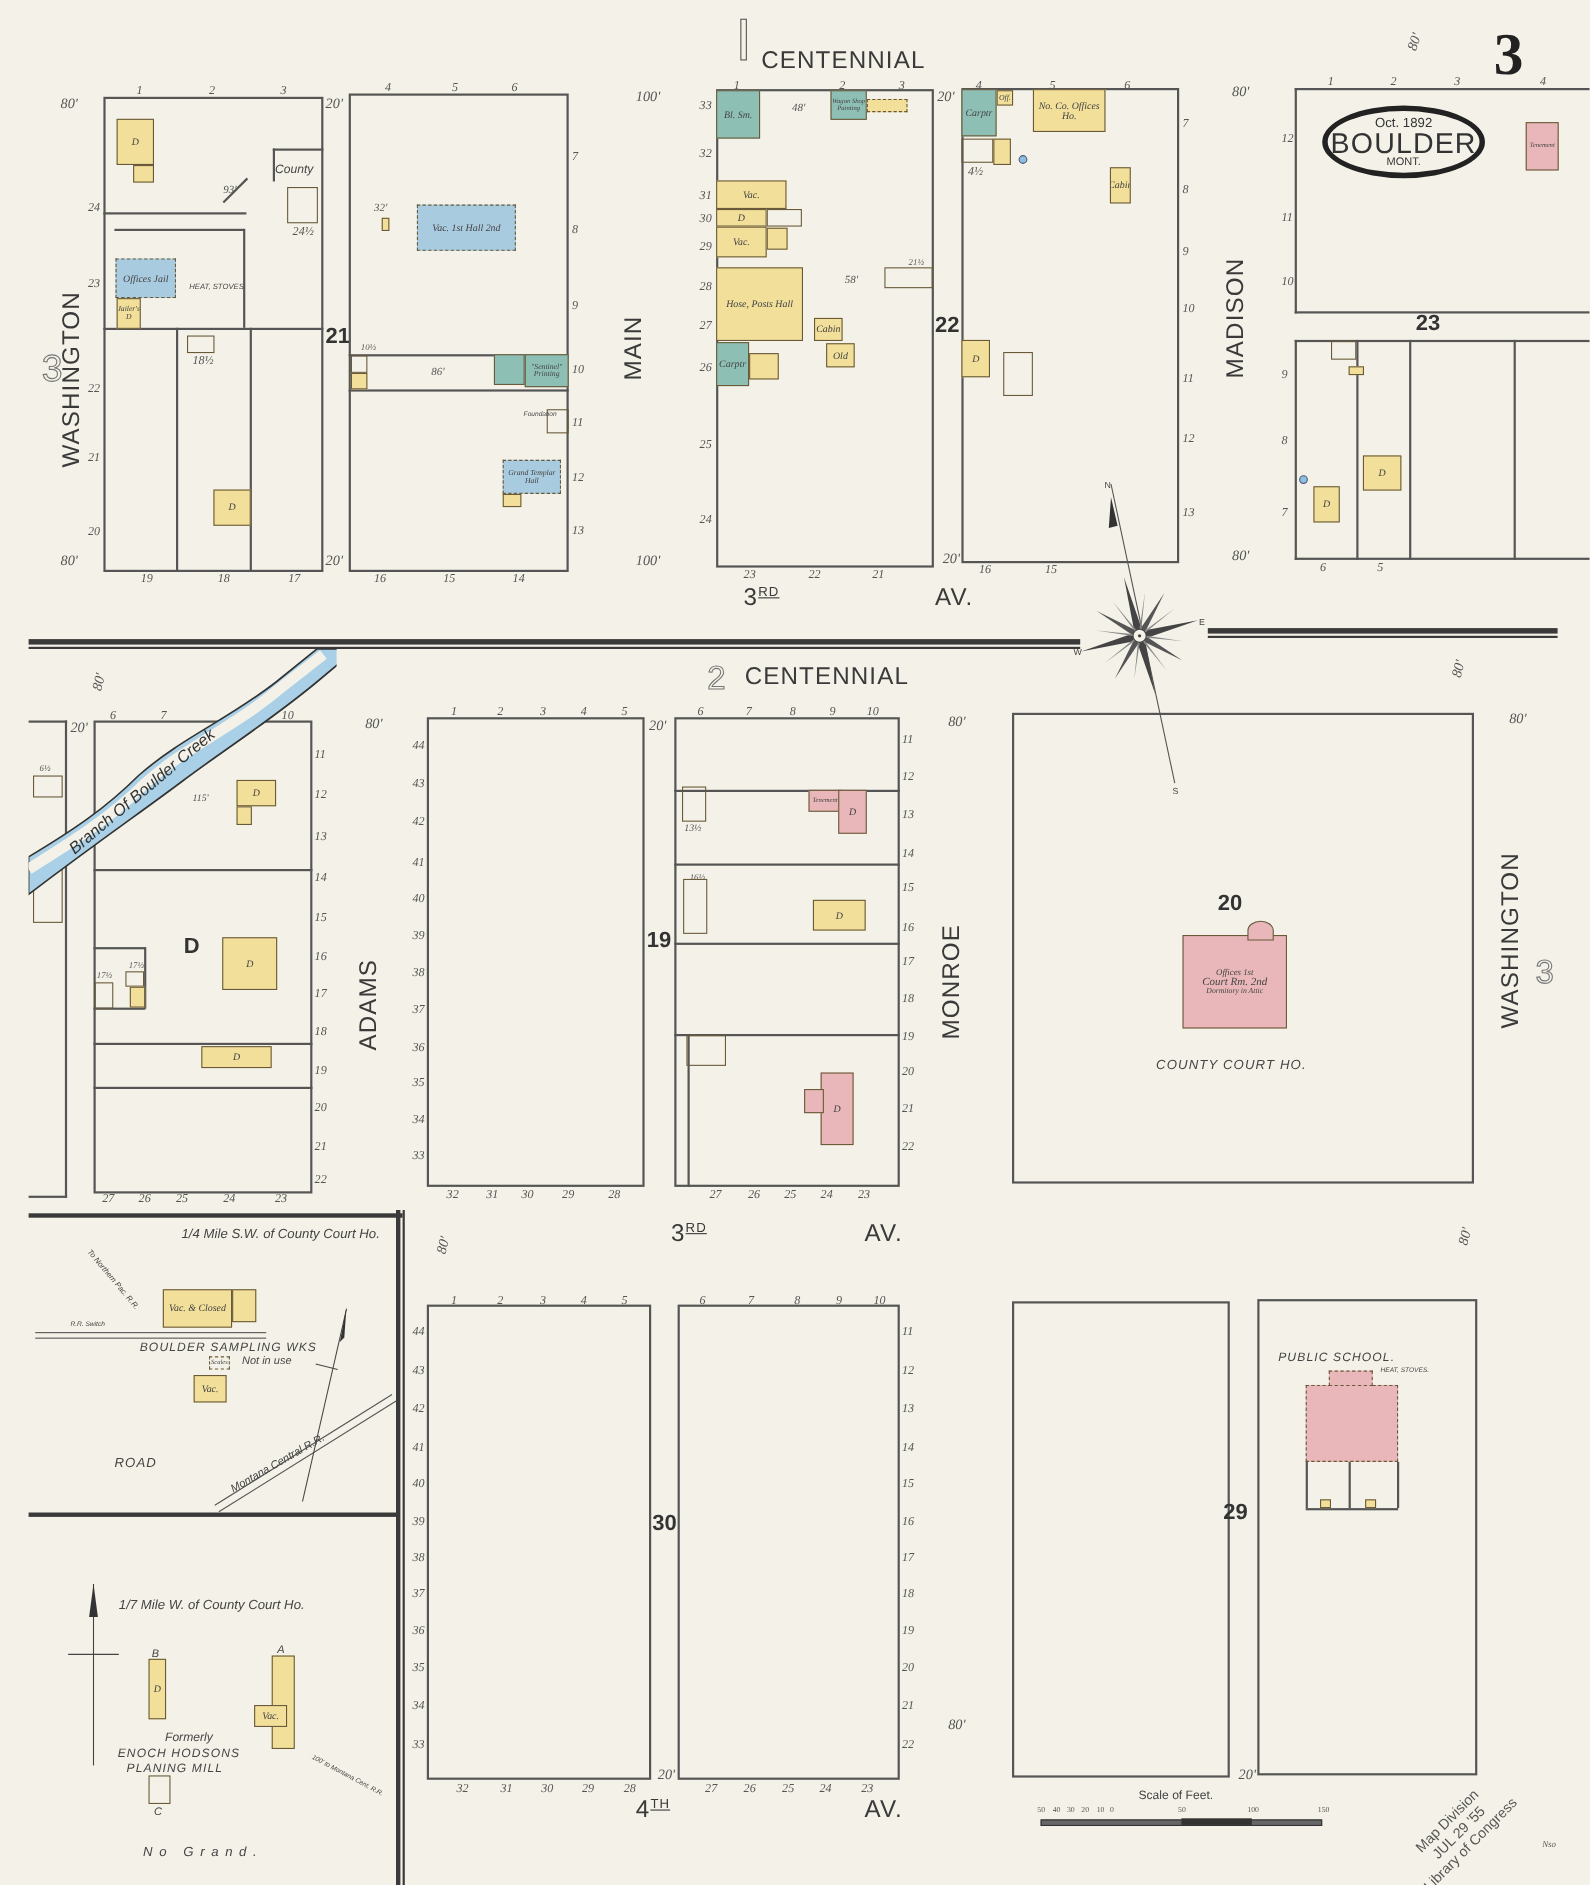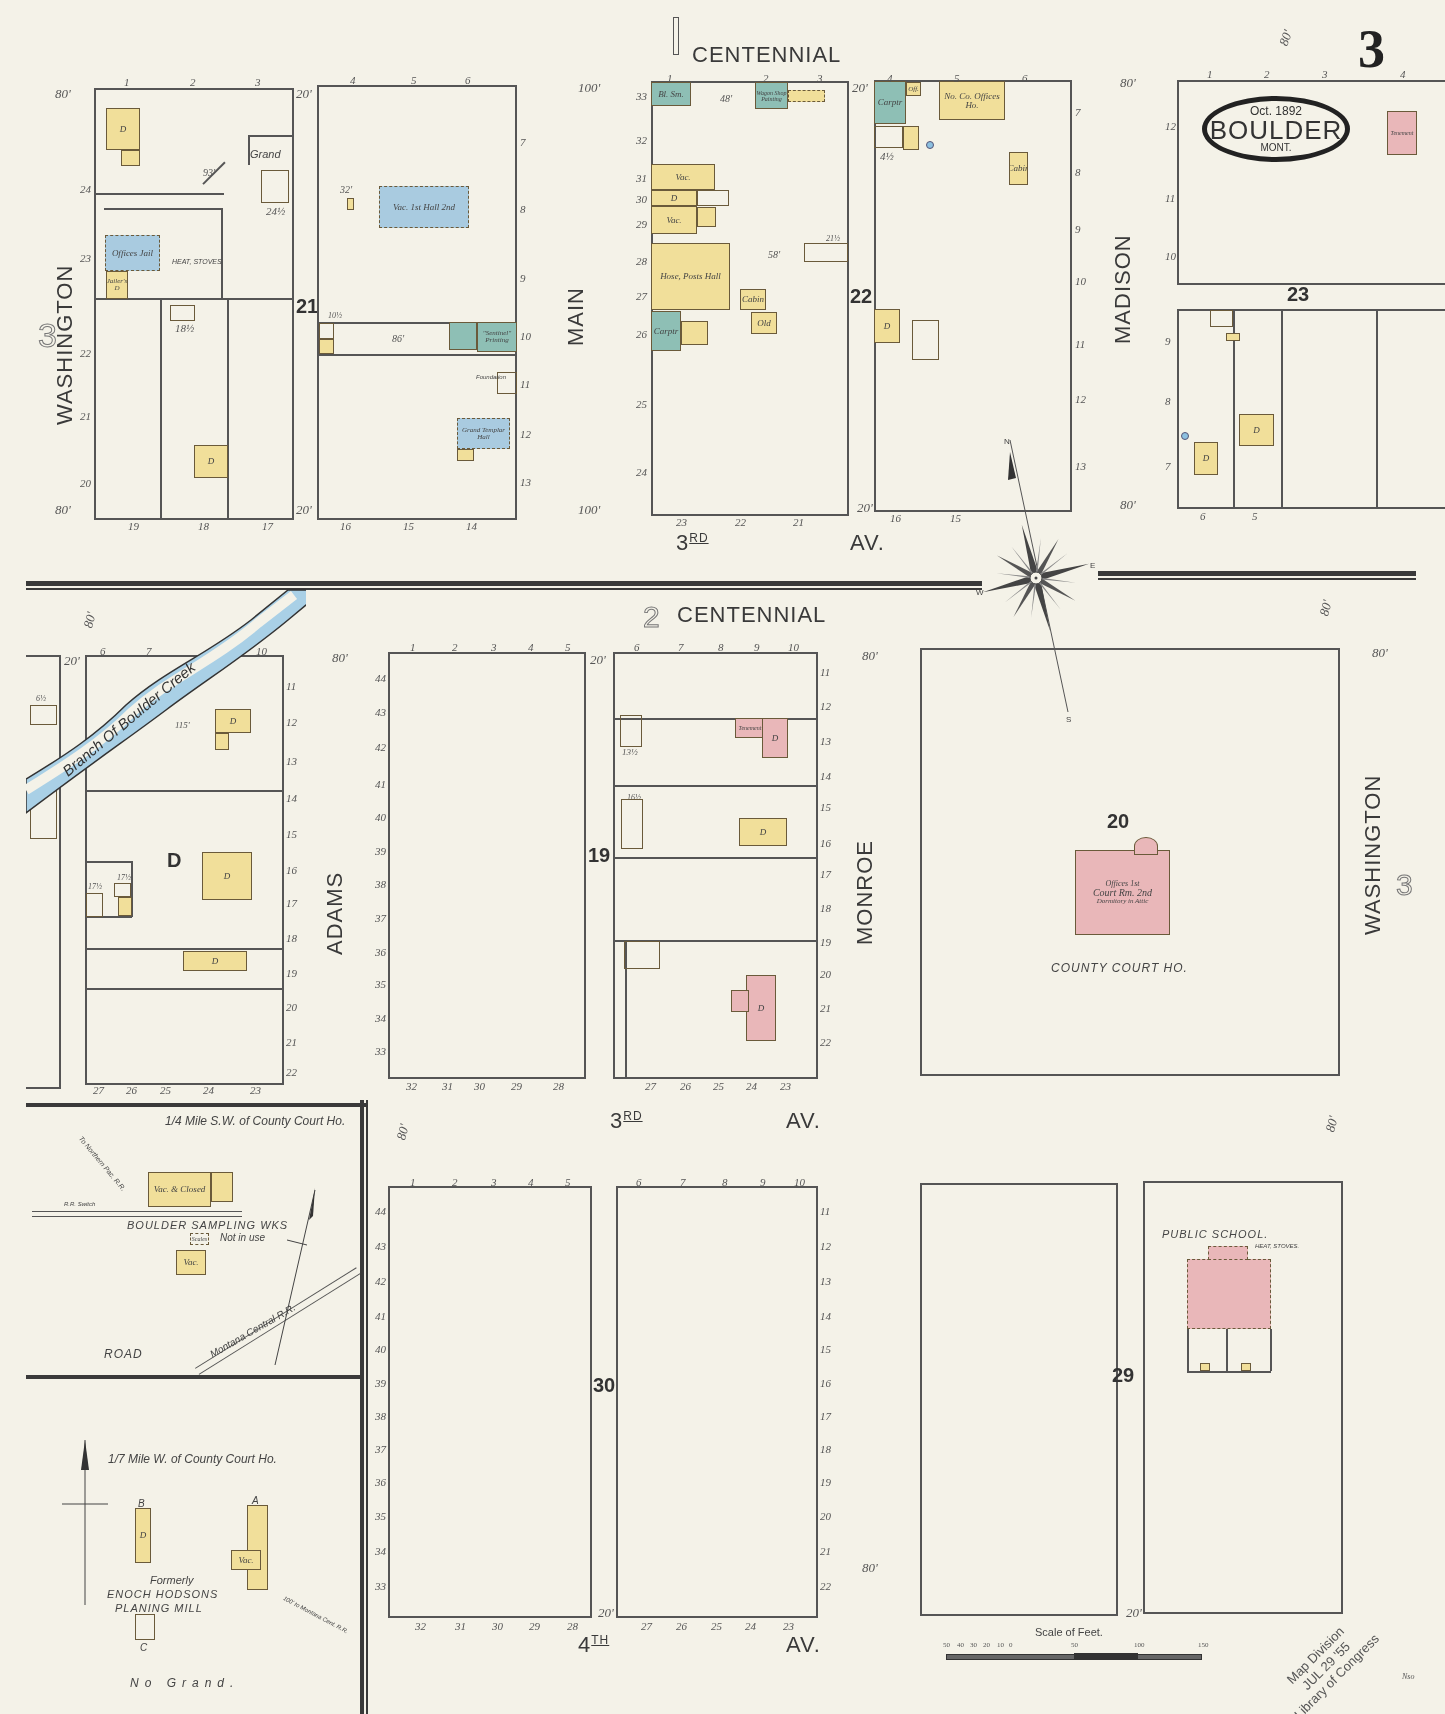--- a/index.html
+++ b/index.html
@@ -58,21 +58,21 @@
 <div class="line" style="left:224px;top:162px;width:1.5px;height:31px;transform:rotate(45deg);transform-origin:top;"></div>
 <div class="line" style="left:248px;top:135px;width:46px;height:1.5px;"></div>
 <div class="line" style="left:248px;top:135px;width:1.5px;height:30px;"></div>
 <div class="line" style="left:104px;top:208px;width:118px;height:1.5px;"></div>
 <div class="line" style="left:221px;top:208px;width:1.5px;height:90px;"></div>
 <div class="line" style="left:94px;top:298px;width:200px;height:1.5px;"></div>
 <div class="line" style="left:160px;top:298px;width:1.5px;height:222px;"></div>
 <div class="line" style="left:227px;top:298px;width:1.5px;height:222px;"></div>
 <div class="bld frame" style="left:106px;top:108px;width:34px;height:42px;">D</div>
 <div class="bld frame" style="left:121px;top:150px;width:19px;height:16px;"></div>
-<div class="label" style="left:250px;top:148px;font-size:11px;">Grand</div>
+<div class="label" style="left:250px;top:148px;font-size:11px;">County</div>
 <div class="bld xshed" style="left:261px;top:170px;width:28px;height:33px;"></div>
 <div class="lot" style="left:266px;top:205px;">24½</div>
 <div class="dim" style="left:203px;top:167px;font-size:10px;">93'</div>
 <div class="bld stone" style="left:105px;top:235px;width:55px;height:36px;border-style:dashed;">Offices Jail</div>
 <div class="label" style="left:172px;top:258px;font-size:7px;">HEAT, STOVES</div>
 <div class="bld frame" style="left:106px;top:271px;width:22px;height:28px;font-size:7px;">Jailer's D</div>
 <div class="bld xshed" style="left:170px;top:305px;width:25px;height:16px;"></div>
 <div class="lot" style="left:175px;top:322px;">18½</div>
 <div class="bld frame" style="left:194px;top:445px;width:34px;height:33px;">D</div>
 <div class="bno" style="left:296px;top:295px;">21</div>
@@ -114,21 +114,21 @@
 <div class="lot" style="left:466px;top:520px;">14</div>
 <div class="lot" style="left:520px;top:136px;">7</div>
 <div class="lot" style="left:520px;top:203px;">8</div>
 <div class="lot" style="left:520px;top:272px;">9</div>
 <div class="lot" style="left:520px;top:330px;">10</div>
 <div class="lot" style="left:520px;top:378px;">11</div>
 <div class="lot" style="left:520px;top:428px;">12</div>
 <div class="lot" style="left:520px;top:476px;">13</div>
 
 <div class="blk" style="left:651px;top:81px;width:198px;height:435px;"></div>
-<div class="bld metal" style="left:651px;top:82px;width:40px;height:24px;">Bl. Sm.</div>
+<div class="bld metal" style="left:651px;top:82px;width:40px;height:44px;">Bl. Sm.</div>
 <div class="bld metal" style="left:755px;top:82px;width:33px;height:27px;font-size:6px;">Wagon Shop Painting</div>
 <div class="bld frame" style="left:788px;top:90px;width:37px;height:12px;border-style:dashed;"></div>
 <div class="dim" style="left:720px;top:93px;font-size:10px;">48'</div>
 <div class="bld frame" style="left:651px;top:164px;width:64px;height:26px;">Vac.</div>
 <div class="bld frame" style="left:651px;top:190px;width:46px;height:16px;">D</div>
 <div class="bld" style="left:697px;top:190px;width:32px;height:16px;background:#f4f2e8;"></div>
 <div class="bld frame" style="left:651px;top:206px;width:46px;height:28px;">Vac.</div>
 <div class="bld frame" style="left:697px;top:207px;width:19px;height:20px;"></div>
 <div class="bld frame" style="left:651px;top:243px;width:79px;height:67px;">Hose, Posts Hall</div>
 <div class="bld frame" style="left:740px;top:289px;width:26px;height:21px;">Cabin</div>
@@ -393,21 +393,21 @@
 <div class="label" style="left:83px;top:1135px;font-size:7px;transform:rotate(50deg);transform-origin:left top;">To Northern Pac. R.R.</div>
 <div class="bld frame" style="left:148px;top:1172px;width:63px;height:35px;">Vac. &amp; Closed</div>
 <div class="bld frame" style="left:211px;top:1172px;width:22px;height:30px;"></div>
 <div class="line" style="left:32px;top:1211px;width:210px;height:1px;"></div>
 <div class="line" style="left:32px;top:1216px;width:210px;height:1px;"></div>
 <div class="label" style="left:64px;top:1201px;font-size:6px;">R.R. Switch</div>
 <div class="caps" style="left:127px;top:1219px;font-size:11px;">BOULDER SAMPLING WKS</div>
 <div class="label" style="left:220px;top:1232px;font-size:10px;">Not in use</div>
 <div class="bld" style="left:190px;top:1233px;width:19px;height:12px;border-style:dashed;background:transparent;font-size:6px;">Scales</div>
 <div class="bld frame" style="left:176px;top:1250px;width:30px;height:25px;">Vac.</div>
-<div class="caps" style="left:104px;top:1323px;font-size:12px;margin-top:24px;">ROAD</div>
+<div class="caps" style="left:104px;top:1323px;font-size:12px;">ROAD</div>
 <div class="abs" style="left:195px;top:1330px;width:190px;height:6px;border-top:1px solid #555;border-bottom:1px solid #555;transform:rotate(-32deg);transform-origin:left top;top:1368px;"></div>
 <div class="label" style="left:208px;top:1350px;font-size:10px;transform:rotate(-30deg);transform-origin:left top;">Montana Central R.R.</div>
 <svg class="abs" style="left:265px;top:1180px;" width="60" height="190" viewBox="0 0 60 190">
   <line x1="50" y1="10" x2="10" y2="185" stroke="#444" stroke-width="1"></line>
   <polygon points="50,8 44,40 48,36" fill="#333"></polygon>
   <line x1="22" y1="60" x2="42" y2="65" stroke="#444" stroke-width="1"></line>
 </svg>
 
 <div class="label" style="left:108px;top:1452px;font-size:12px;">1/7 Mile W. of County Court Ho.</div>
 <svg class="abs" style="left:60px;top:1440px;" width="50" height="170" viewBox="0 0 50 170">

